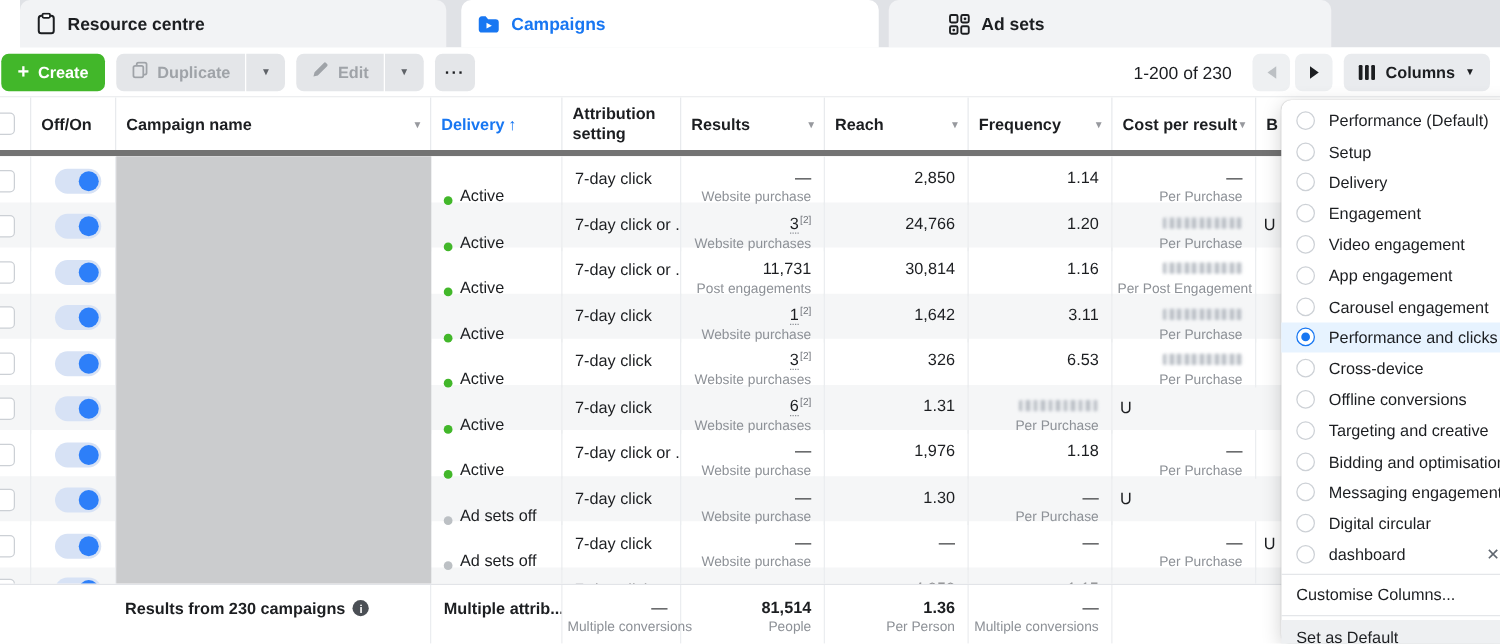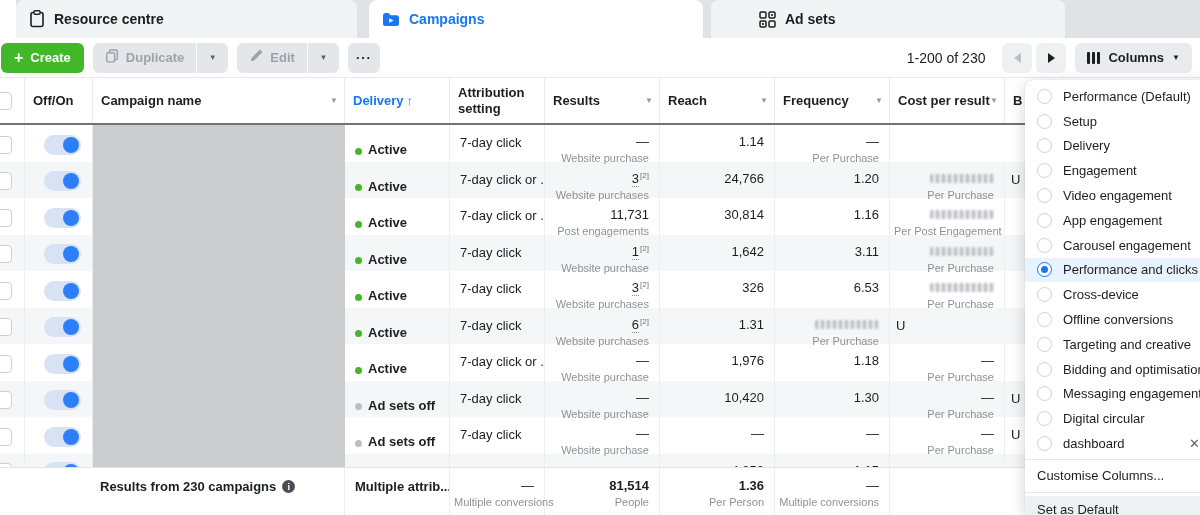--- a/index.html
+++ b/index.html
@@ -36,39 +36,39 @@
   .tri{width:0;height:0;border-top:5px solid transparent;border-bottom:5px solid transparent;}
   .tri-left{border-right:7px solid #bcc0c4;}
   .tri-right{border-left:7px solid #1c1e21;}
   .btn-columns{background:#e9ebee;color:#1c1e21;padding:0 12px;gap:8px;margin-left:9px;}
   .col-ico{display:inline-flex;gap:2px;}
   .col-ico i{width:3px;height:12px;background:#1c1e21;border-radius:1px;}
 
   
   .grid{display:grid;grid-template-columns:25px 68px 252px 105px 95px 115px 115px 115px 115px 1fr;}
   .thead{position:absolute;top:78px;left:0;width:1200px;height:47px;background:#fff;
-         border-bottom:2px solid #737373;box-sizing:border-box;}
+         border-bottom:5px solid #737373;box-sizing:border-box;}
   .hc{display:flex;align-items:center;padding:0 6px 0 8px;font-size:13px;font-weight:bold;
       border-right:1px solid #e8eaed;box-sizing:border-box;overflow:hidden;}
   .hc .sortc{margin-left:auto;font-size:8px;color:#97999e;}
   .h-delivery{color:#1877f2;gap:3px;}
   .h-attr{line-height:1.2;white-space:normal;}
   .hc-cb{padding-left:0;overflow:hidden;display:flex;align-items:center;}
 
   .tbody{position:absolute;top:125px;left:0;width:1200px;height:342px;overflow:hidden;background:#fff;}
   .trow{height:36.5px;box-sizing:border-box;}
   .trow:nth-child(even){background:#f5f6f7;}
   .trow .c{border-right:1px solid #ebedf0;box-sizing:border-box;}
   .cb{display:flex;align-items:center;overflow:hidden;}
   .checkbox{width:18px;height:18px;border:1.5px solid #ccd0d5;border-radius:4px;background:#fff;
             margin-left:-6px;flex:none;box-sizing:border-box;}
   .ctog{display:flex;align-items:center;padding-left:19px;}
   .toggle{width:37px;height:20px;border-radius:11px;background:#d7e2f5;position:relative;display:inline-block;cursor:pointer;}
   .knob{position:absolute;right:2px;top:2px;width:16px;height:16px;border-radius:50%;background:#2d7ff9;}
-  .cdel{display:flex;align-items:center;padding:10px 4px 0 10px;font-size:13px;gap:6px;font-weight:bold;}
+  .cdel{display:flex;align-items:flex-end;padding:10px 4px 0 10px;font-size:13px;gap:6px;}
   .dot{width:7px;height:7px;border-radius:50%;background:#42b72a;margin-top:3px;flex:none;}
   .row-off .dot{background:#bcc0c4;}
   .cattr{padding:10px 4px 0 10px;font-size:13px;white-space:nowrap;overflow:hidden;}
   .cnum{padding:9px 10px 0 4px;text-align:right;font-size:13px;}
   .sub{font-size:11px;color:#8d9197;margin-top:3px;white-space:nowrap;}
   .u-dot{border-bottom:1px dotted #8d9197;}
   sup.ref{font-size:8px;color:#70747a;margin-left:1px;}
   .blur-strip{display:inline-block;width:64px;height:9px;border-radius:2px;opacity:.8;
               background:repeating-linear-gradient(90deg,#aab0b8 0 3px,#e9ebee 3px 6px);filter:blur(1.3px);}
   .cbudget{padding:10px 0 0 6px;font-size:13px;border-right:none !important;}
@@ -251,20 +251,21 @@
     <div class="c cname"></div>
     <div class="c cdel">
       <span class="dot"></span>
       <span>Active</span>
     </div>
     <div class="c cattr">7-day click</div>
     <div class="c cnum cresults">
       <div class="v">—</div>
       <div class="sub">Website purchase</div>
     </div>
+    <div class="c cnum"><span>2,850</span></div>
     <div class="c cnum"><span>1.14</span></div>
     <div class="c cnum ccost">
       <div class="v">—</div>
       <div class="sub">Per Purchase</div>
     </div>
     <div class="c cbudget"><span></span></div>
   </div>
       <div class="trow grid">
     <div class="c cb">
       <span class="checkbox"></span>
@@ -438,21 +439,20 @@
     <div class="c cname"></div>
     <div class="c cdel">
       <span class="dot"></span>
       <span>Ad sets off</span>
     </div>
     <div class="c cattr">7-day click</div>
     <div class="c cnum cresults">
       <div class="v">—</div>
       <div class="sub">Website purchase</div>
     </div>
-    <div class="c cnum"><span>10,420</span></div>
     <div class="c cnum"><span>1.30</span></div>
     <div class="c cnum ccost">
       <div class="v">—</div>
       <div class="sub">Per Purchase</div>
     </div>
     <div class="c cbudget"><span>U</span></div>
   </div>
       <div class="trow grid row-off">
     <div class="c cb">
       <span class="checkbox"></span>

